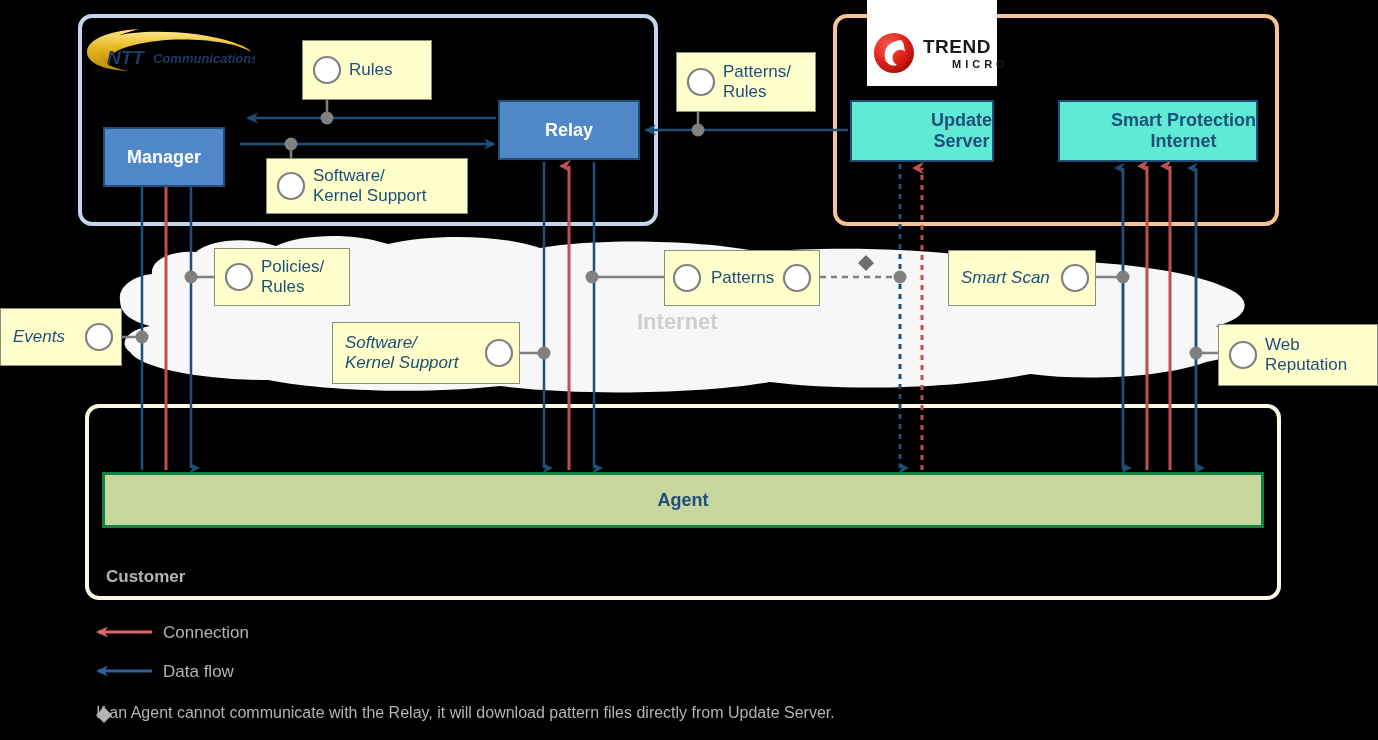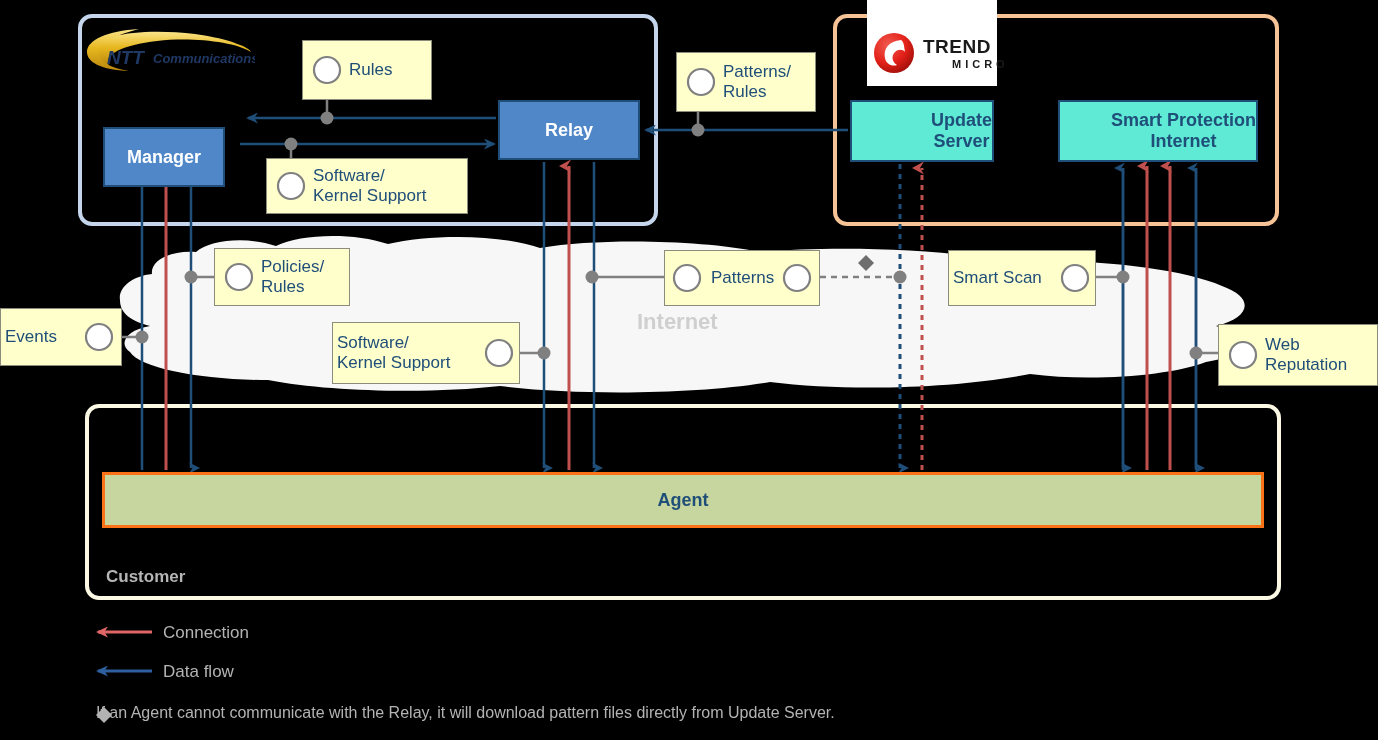--- a/index.html
+++ b/index.html
@@ -14,34 +14,34 @@
   .container{position:absolute;border-radius:14px;box-sizing:border-box;}
   #ntt-container{left:78px;top:14px;width:580px;height:212px;border:4px solid #c5d5eb;}
   #tm-container{left:833px;top:14px;width:446px;height:212px;border:4px solid #f5c396;}
   #customer-container{left:85px;top:404px;width:1196px;height:196px;border:4px solid #fbf9e4;}
 
   
   .node{position:absolute;box-sizing:border-box;display:flex;align-items:center;
         justify-content:center;text-align:center;font-weight:bold;line-height:1.15;}
   .node.blue{background:#4f87c8;border:2px solid #1f4e79;color:#ffffff;font-size:18px;}
   .node.orange{background:#5eead4;border:2px solid #1f4e79;color:#1f4e79;font-size:18px;justify-content:flex-end;}
-  .node.green{background:#c6d69e;border:3px solid #f97316;color:#1f4e79;font-size:18px;}
+  .node.green{background:#c6d69e;border:3px solid #15803d;color:#1f4e79;font-size:18px;}
   #node-manager{left:103px;top:100px;width:122px;height:60px;margin-top:27px;}
   #node-relay{left:498px;top:100px;width:142px;height:60px;justify-content:center;}
   #node-update-server{left:850px;top:100px;width:144px;height:62px;}
   #node-spn{left:1058px;top:100px;width:200px;height:62px;}
   #node-agent{left:102px;top:472px;width:1162px;height:56px;}
 
   
   .callout{position:absolute;background:#ffffcc;border:1.5px solid #8c8c7c;
            box-sizing:border-box;display:flex;align-items:center;color:#1f4e79;
            font-size:17px;line-height:1.18;}
   .callout .ctext{white-space:pre-line;}
   .callout.lbl-right{padding-left:46px;}
-  .callout.lbl-left{justify-content:flex-start;padding-left:4px;}
+  .callout.lbl-left{justify-content:flex-start;padding-left:12px;font-style:italic;}
 
   #co-rules{left:302px;top:40px;width:130px;height:60px;}
   #co-patterns-rules{left:676px;top:52px;width:140px;height:60px;}
   #co-software-kernel-top{left:266px;top:158px;width:202px;height:56px;}
   #co-policies-rules{left:214px;top:248px;width:136px;height:58px;}
   #co-events{left:0px;top:308px;width:122px;height:58px;}
   #co-software-kernel-mid{left:332px;top:322px;width:188px;height:62px;}
   #co-patterns{left:664px;top:250px;width:156px;height:56px;}
   #co-smart-scan{left:948px;top:250px;width:148px;height:56px;}
   #co-web-reputation{left:1218px;top:324px;width:160px;height:62px;}

